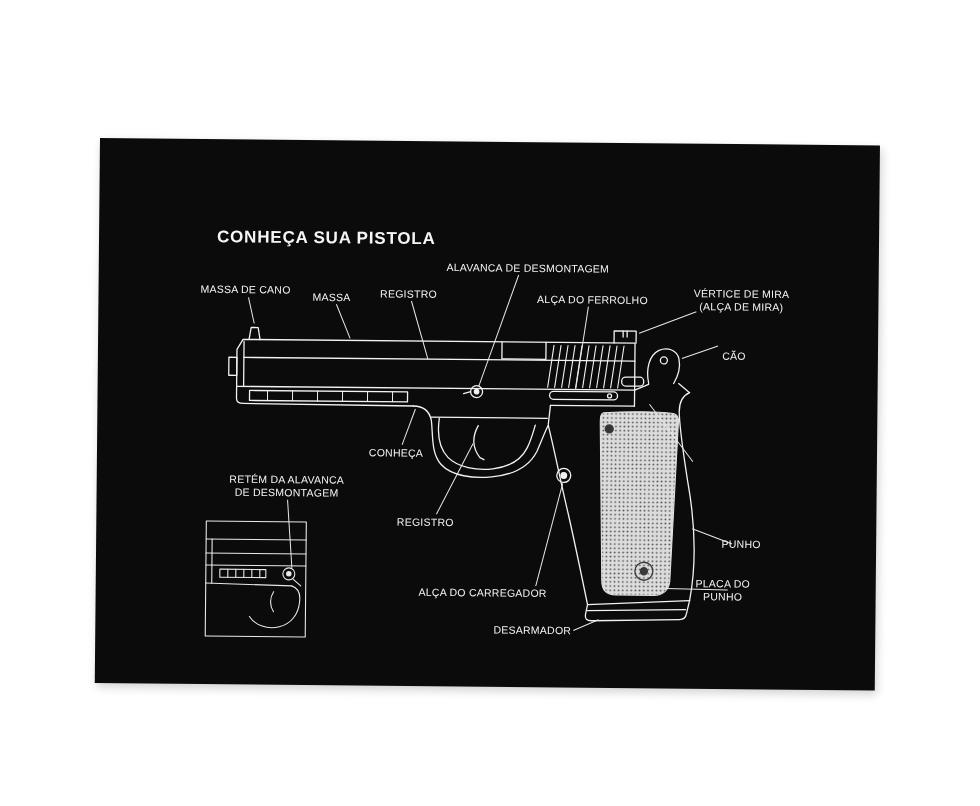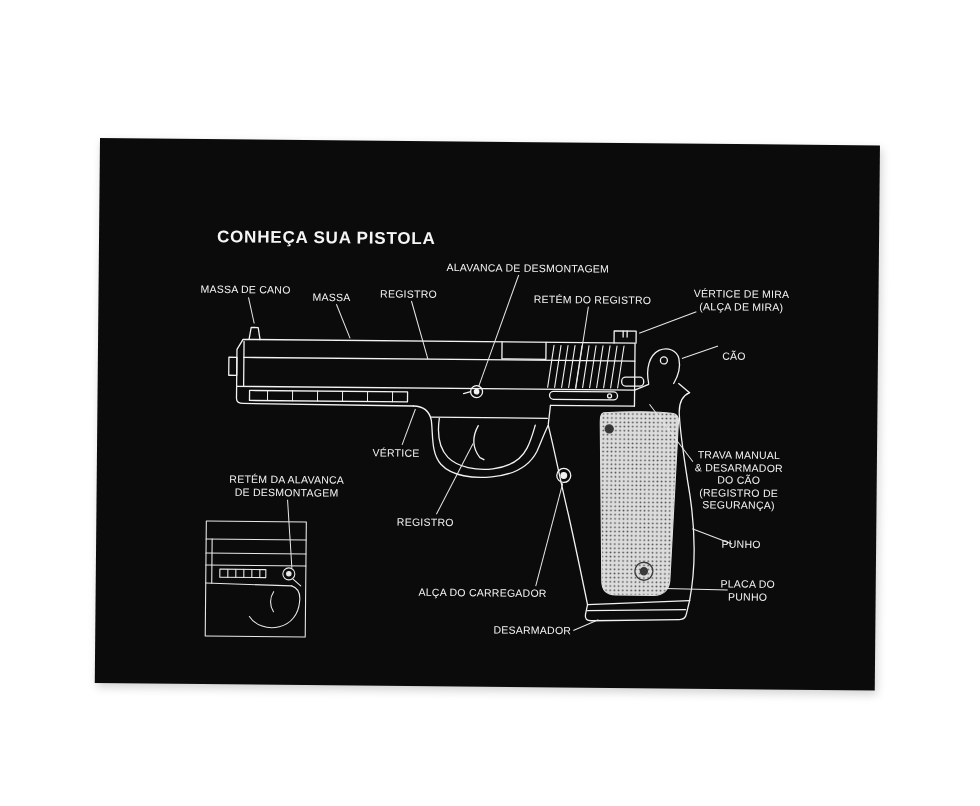--- a/index.html
+++ b/index.html
@@ -175,33 +175,28 @@
         <circle cx="193" cy="434" r="6"></circle>
         <circle cx="193" cy="434" r="2.2" fill="#e8e8e8"></circle>
         <path d="M197,439 L205,446"></path>
       </g>
     </svg>
 
     <div class="label" style="left:147px; top:150px">MASSA DE CANO</div>
     <div class="label" style="left:233px; top:157px">MASSA</div>
     <div class="label" style="left:310px; top:153px">REGISTRO</div>
     <div class="label" style="left:429px; top:126px">ALAVANCA DE DESMONTAGEM</div>
-    <div class="label" style="left:494px; top:157px">RETÉM DO REGISTRO</div>
+    <div class="label" style="left:494px; top:157px">ALÇA DO FERROLHO</div>
     <div class="label" style="left:643px; top:156px">VÉRTICE DE MIRA
 (ALÇA DE MIRA)</div>
     <div class="label" style="left:636px; top:212px">CÃO</div>
-    <div class="label" style="left:299px; top:312px">VÉRTICE</div>
+    <div class="label" style="left:299px; top:312px">CONHEÇA</div>
     <div class="label" style="left:190px; top:346px">RETÉM DA ALAVANCA
 DE DESMONTAGEM</div>
     <div class="label" style="left:329px; top:381px">REGISTRO</div>
     <div class="label" style="left:387px; top:451px">ALÇA DO CARREGADOR</div>
     <div class="label" style="left:437px; top:488px">DESARMADOR</div>
-    <div class="label" style="left:642px; top:336px">TRAVA MANUAL
-&amp; DESARMADOR
-DO CÃO
-(REGISTRO DE
-SEGURANÇA)</div>
     <div class="label" style="left:645px; top:400px">PUNHO</div>
-    <div class="label" style="left:652px; top:446px">PLACA DO
+    <div class="label" style="left:627px; top:446px">PLACA DO
 PUNHO</div>
 
   </div>
 </div>
 
 </body></html>

